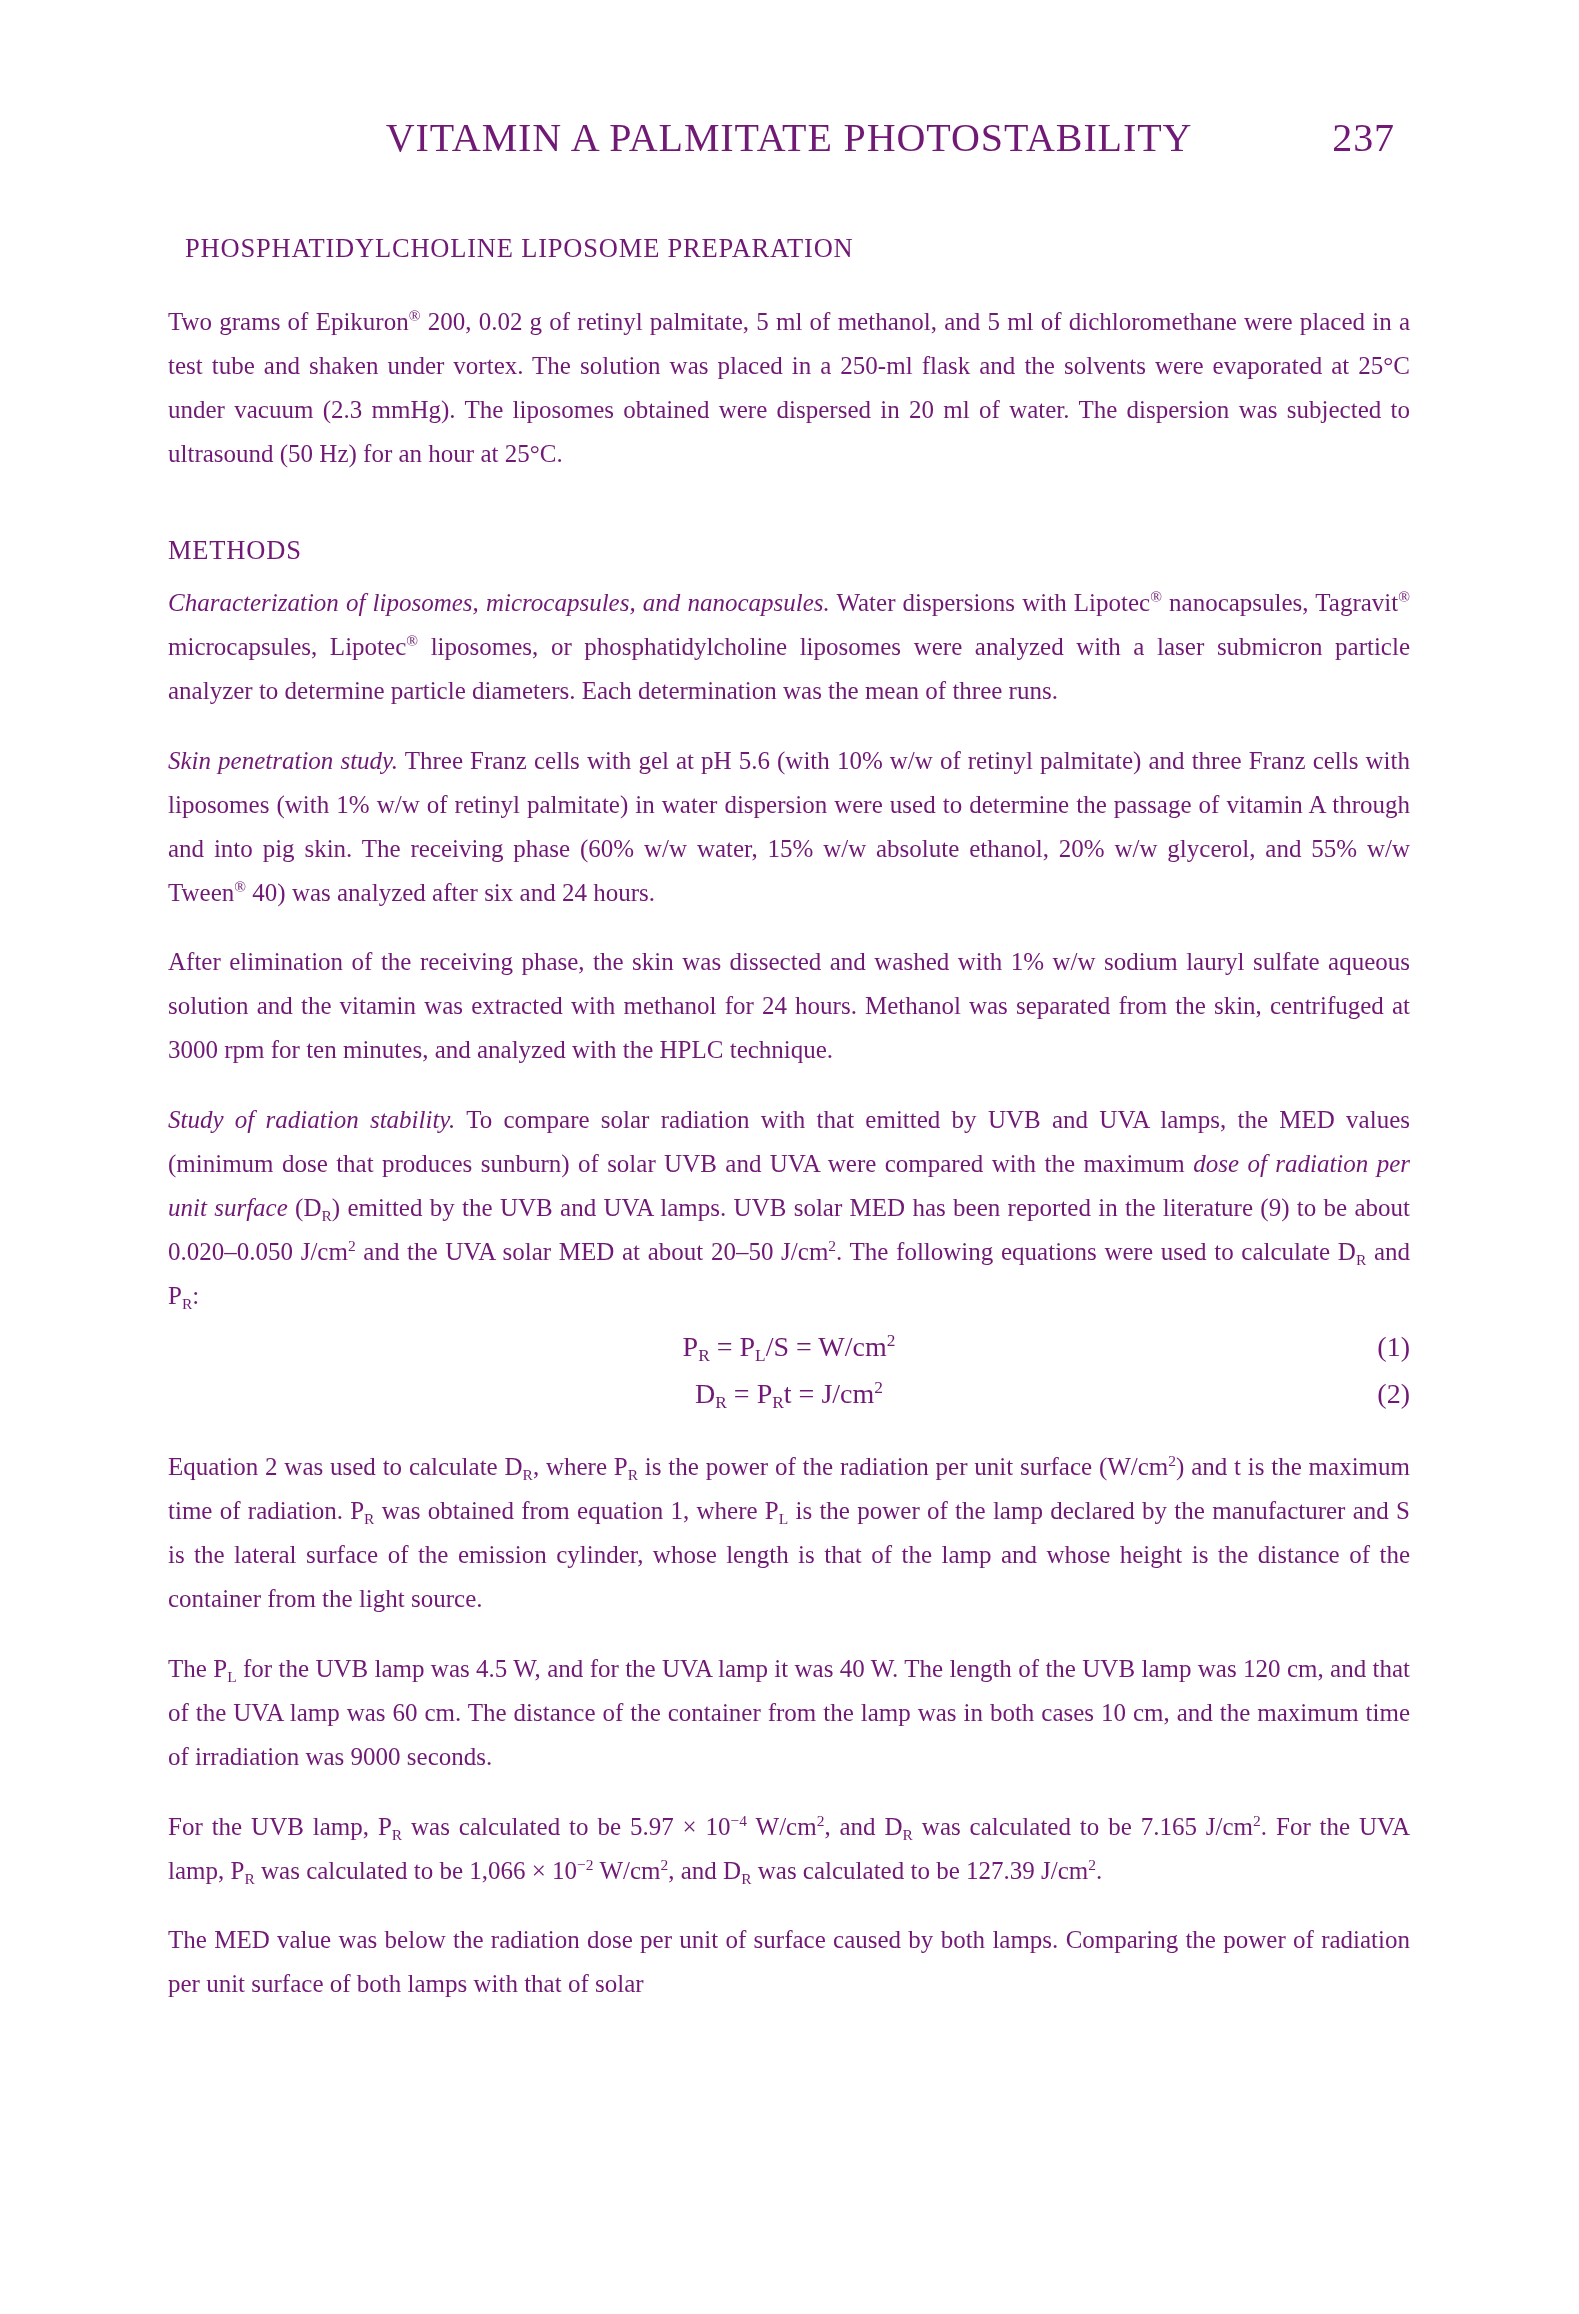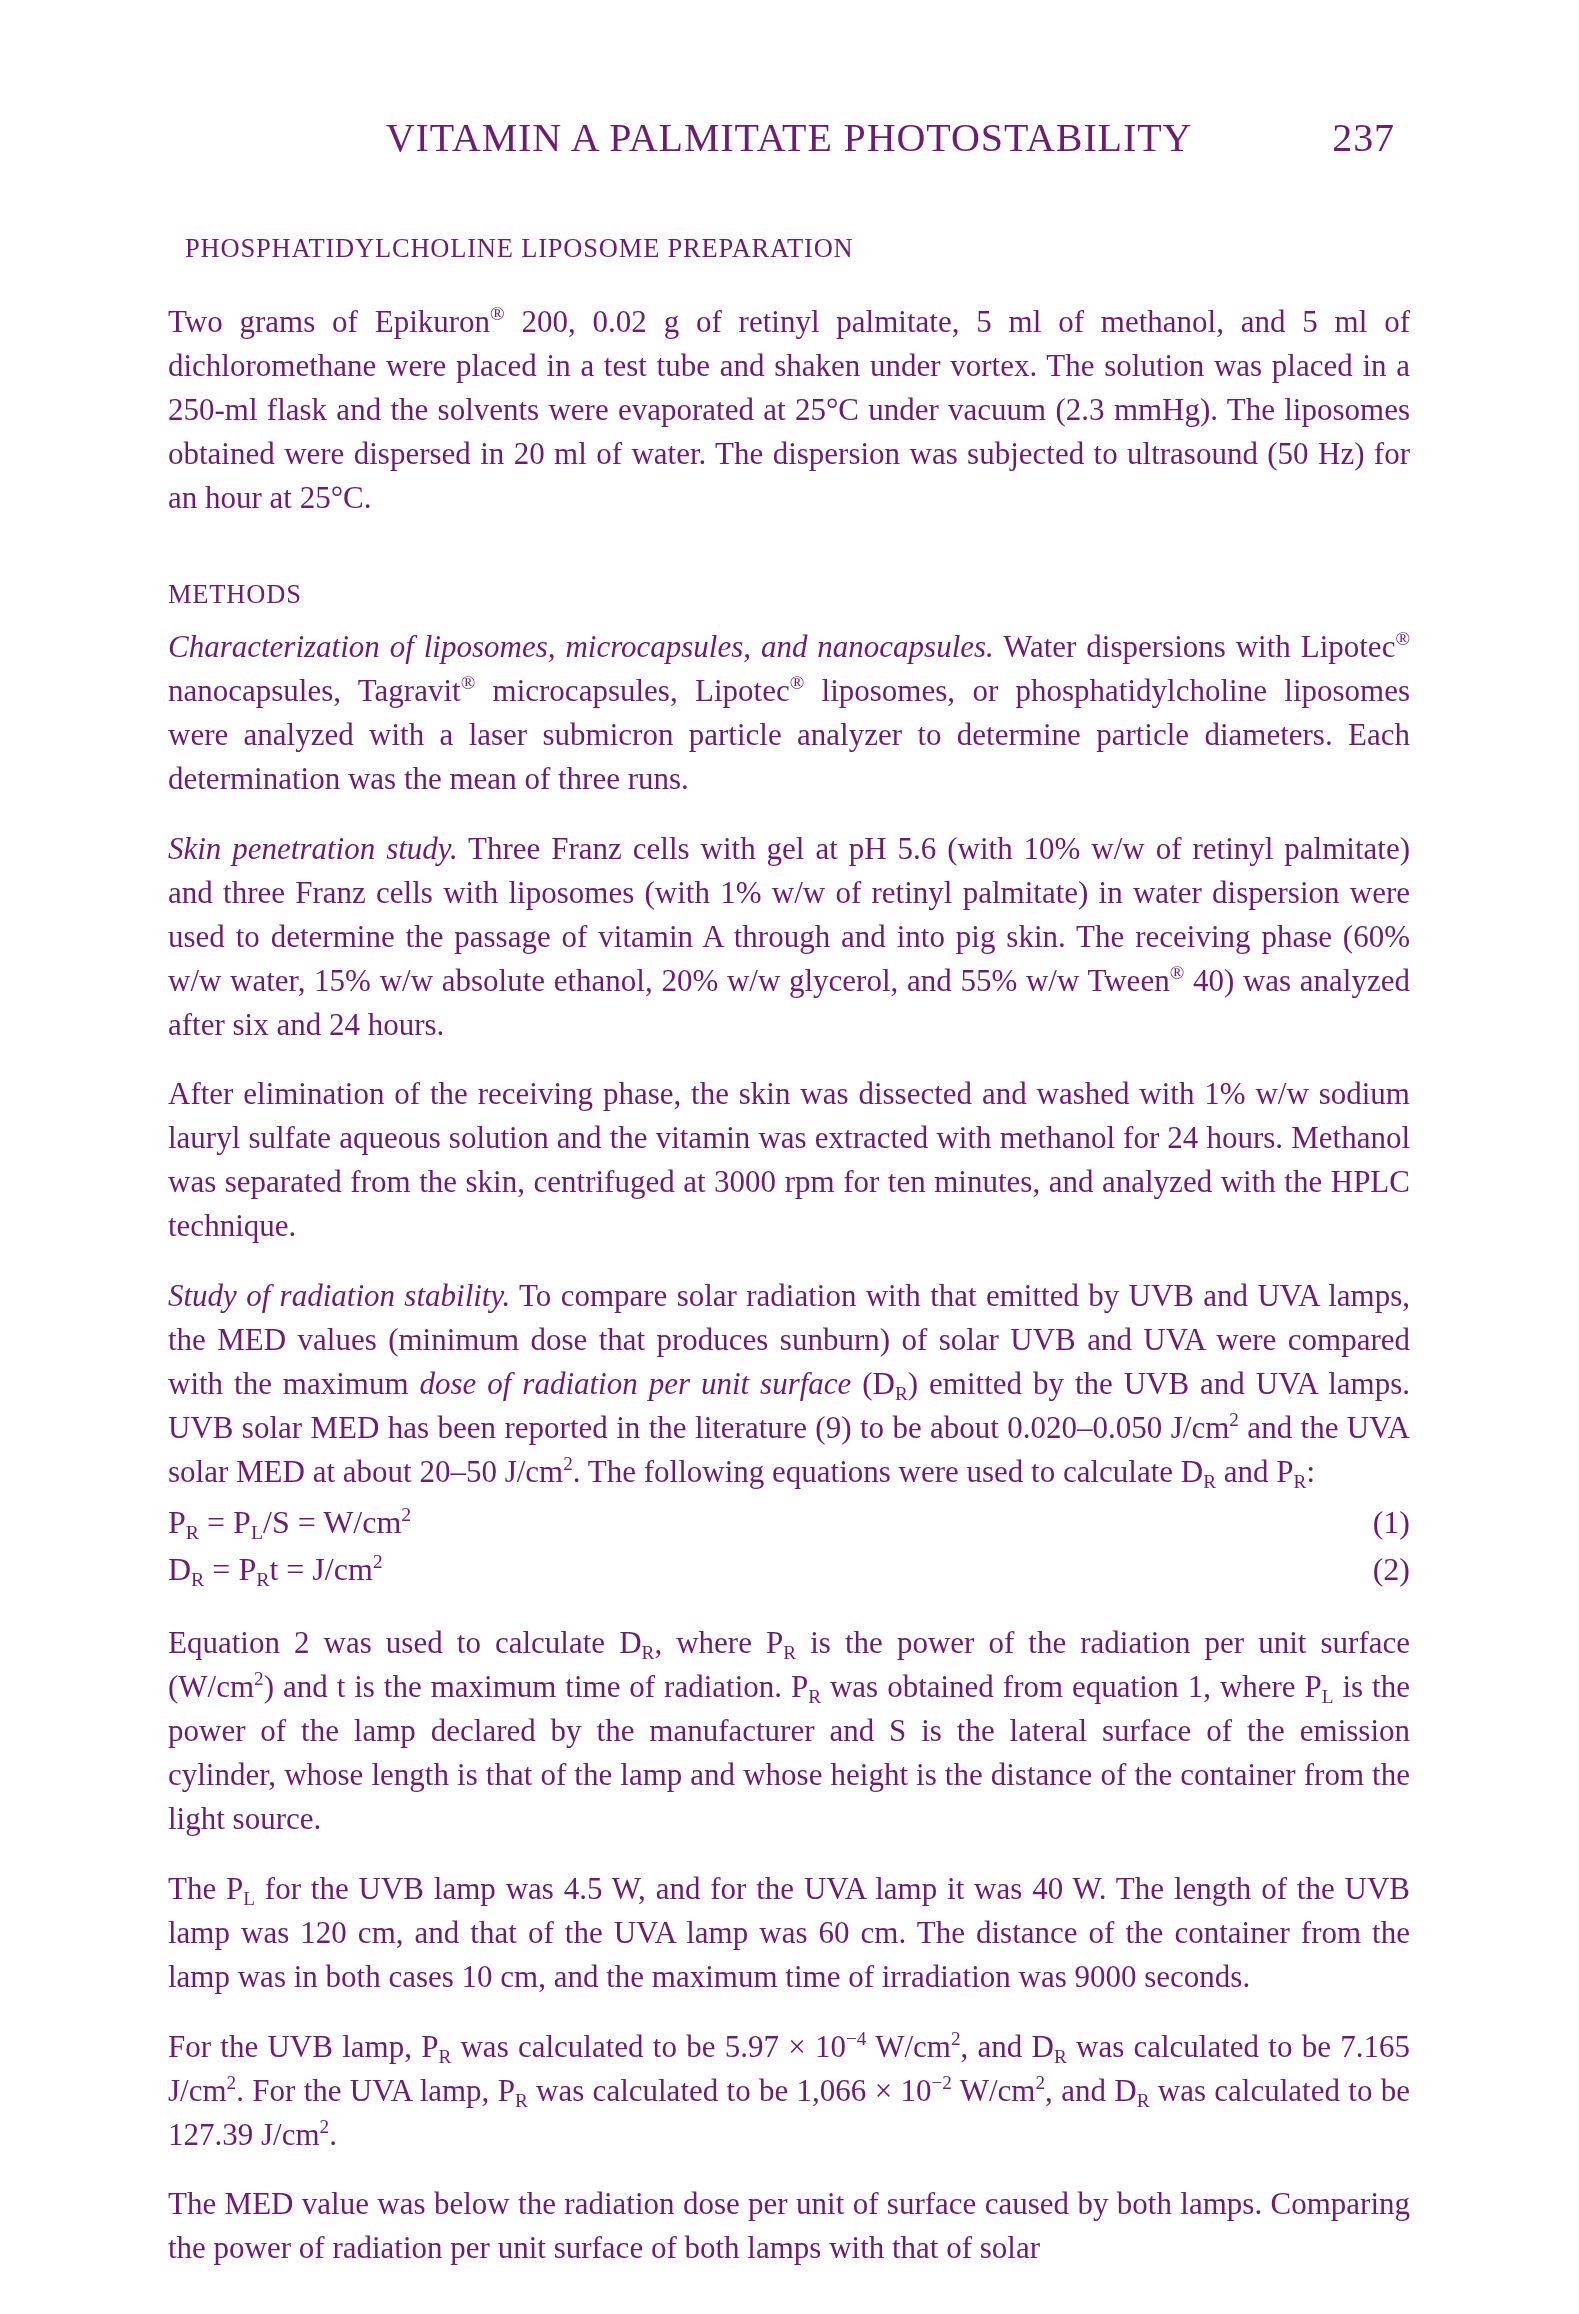--- a/index.html
+++ b/index.html
@@ -29,35 +29,35 @@
   .section-heading {
     font-size: 26.5px;
     font-weight: normal;
     letter-spacing: 0.8px;
     margin: 0 0 36px 17px;
   }
   .section-heading.methods {
     margin: 59px 0 15px 0;
   }
   .para {
-    font-size: 31px;
+    font-size: 25px;
     line-height: 44px;
     text-align: justify;
     margin: 0 0 25.6px 0;
   }
   .para.tight { margin-bottom: 3px; }
   .para i { }
   sub, sup { font-size: 62%; line-height: 0; }
   sub { vertical-align: -0.3em; }
   sup { vertical-align: 0.6em; }
   .equations { margin: 5.7px 0 28px 0; }
   .eq-row {
     position: relative;
-    text-align: left;
-    font-size: 32px;
+    text-align: center;
+    font-size: 28px;
     line-height: 47px;
   }
   .eq-number { position: absolute; right: 0; top: 0; }
 </style>
 </head>
 <body>
 
 <div class="page">
 
   <div class="header">

